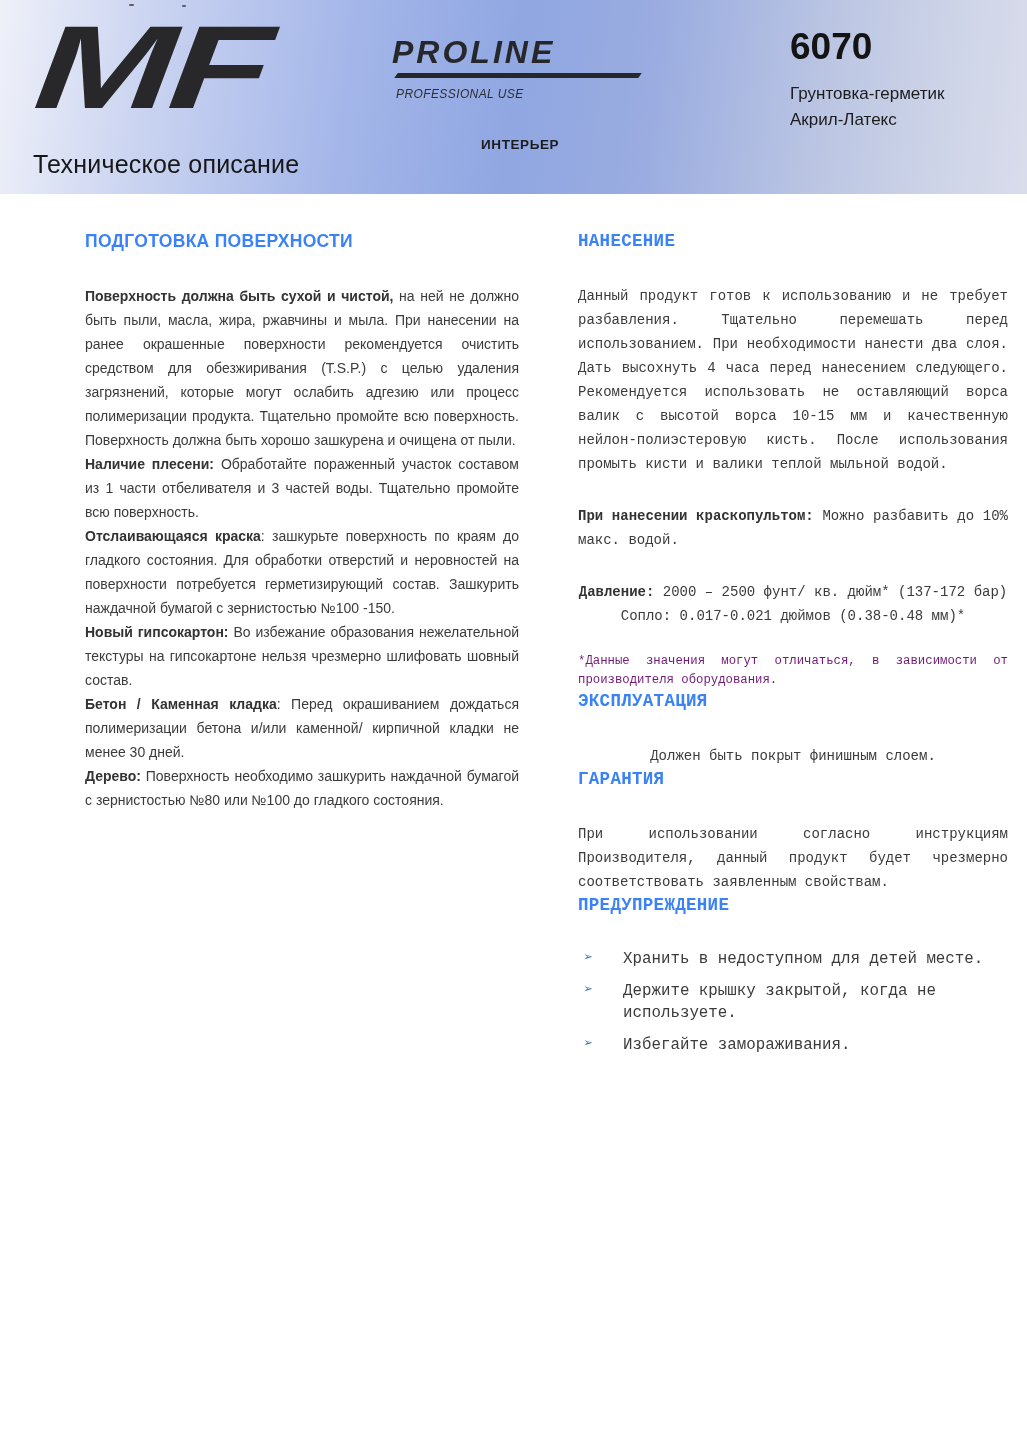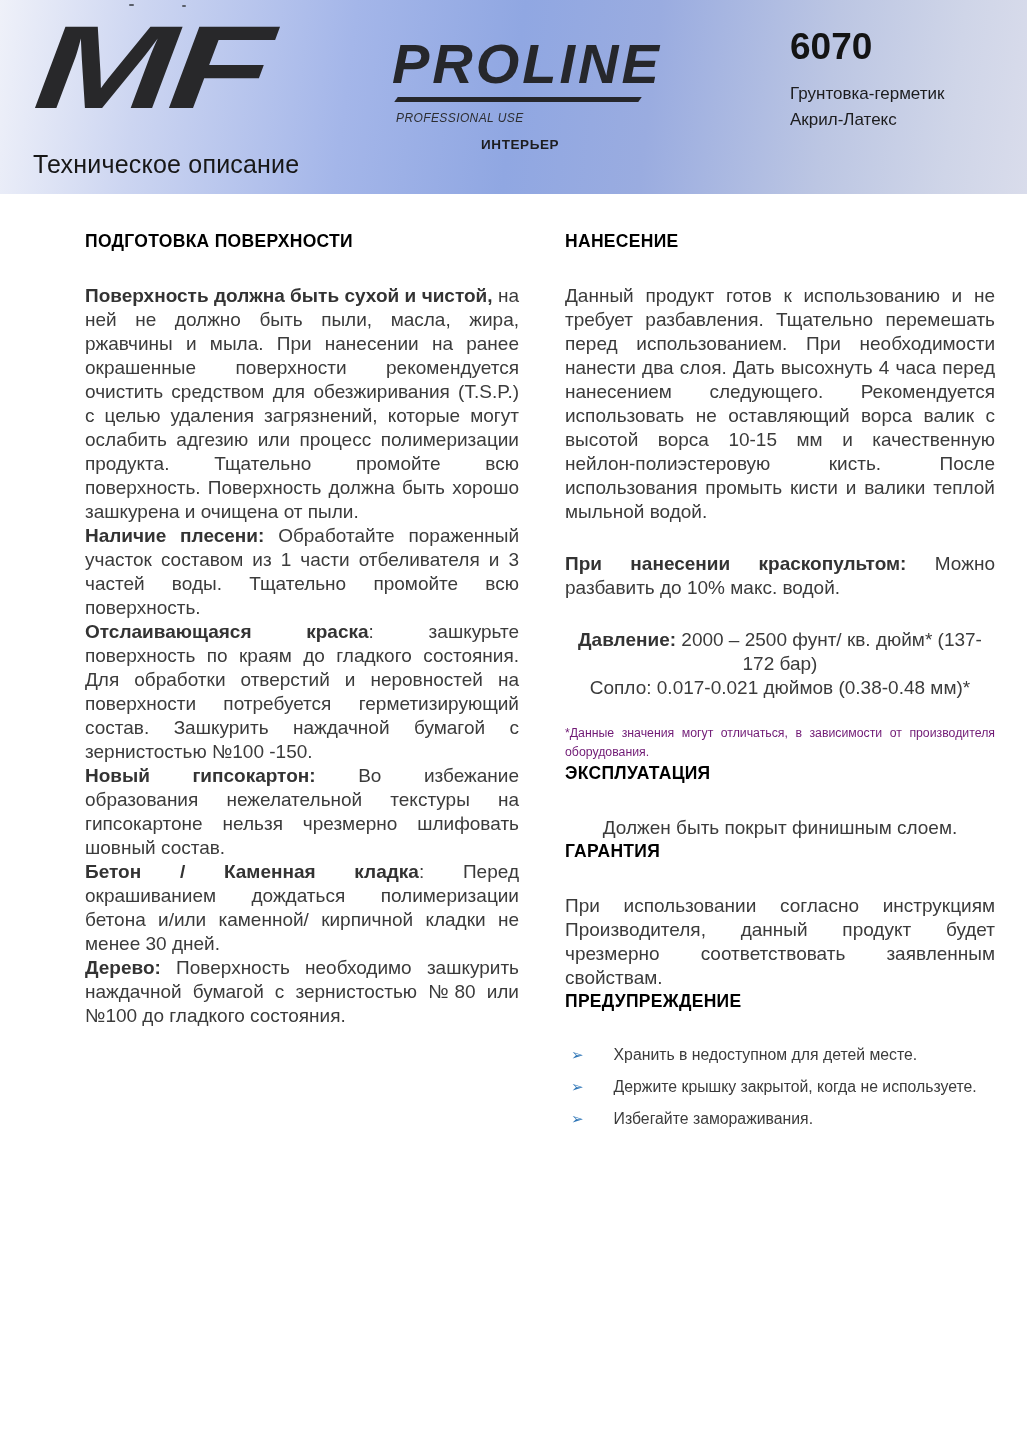--- a/index.html
+++ b/index.html
@@ -34,21 +34,21 @@
     transform-origin:left top;
     white-space:nowrap;
   }
   .doc-title {
     position:absolute; left:33px; top:150px;
     font-size:25px; color:#171717; letter-spacing:0.2px;
   }
 
   .proline { position:absolute; left:392px; top:36px; width:260px; }
   .proline-text {
-    font-size:56px; font-weight:bold; font-style:italic;
+    font-size:32px; font-weight:bold; font-style:italic;
     color:#26272b; letter-spacing:3px; line-height:1;
     white-space:nowrap;
   }
   .proline-bar {
     margin-top:5px; margin-left:4px;
     width:244px; height:5px; background:#26272b;
     transform:skewX(-35deg);
   }
   .proline-sub {
     margin-top:9px; margin-left:4px;
@@ -63,29 +63,29 @@
   .product-code {
     position:absolute; left:790px; top:26px;
     font-size:37px; font-weight:bold; color:#141414;
   }
   .product-type1 { position:absolute; left:790px; top:84px;  font-size:17px; color:#1c1c1e; }
   .product-type2 { position:absolute; left:790px; top:110px; font-size:17px; color:#1c1c1e; }
 
   
   .col { position:absolute; top:230px; color:#3b3b3b; }
   .col-left  { left:85px;  width:434px; }
-  .col-right { left:565px; width:430px; }
+  .col-right { left:578px; width:430px;font-family:Liberation Mono, monospace; }
 
   h2.sec {
-    font-size:17.5px; font-weight:bold; color:#000000;
+    font-size:17.5px; font-weight:bold; color:#3b82f6;
     letter-spacing:0.3px; line-height:22px;
     margin-bottom:32px;
   }
   p.bt {
-    font-size:19px; line-height:24px;
+    font-size:14px; line-height:24px;
     text-align:justify; color:#3b3b3b;
   }
   p.bt b { color:#333333; }
   .col-right p.plain { text-align:center; }
   .mt28 { margin-top:28px; }
   .footnote {
     margin-top:24px;
     font-size:12.3px; line-height:19px;
     text-align:justify; color:#701a75;
   }

